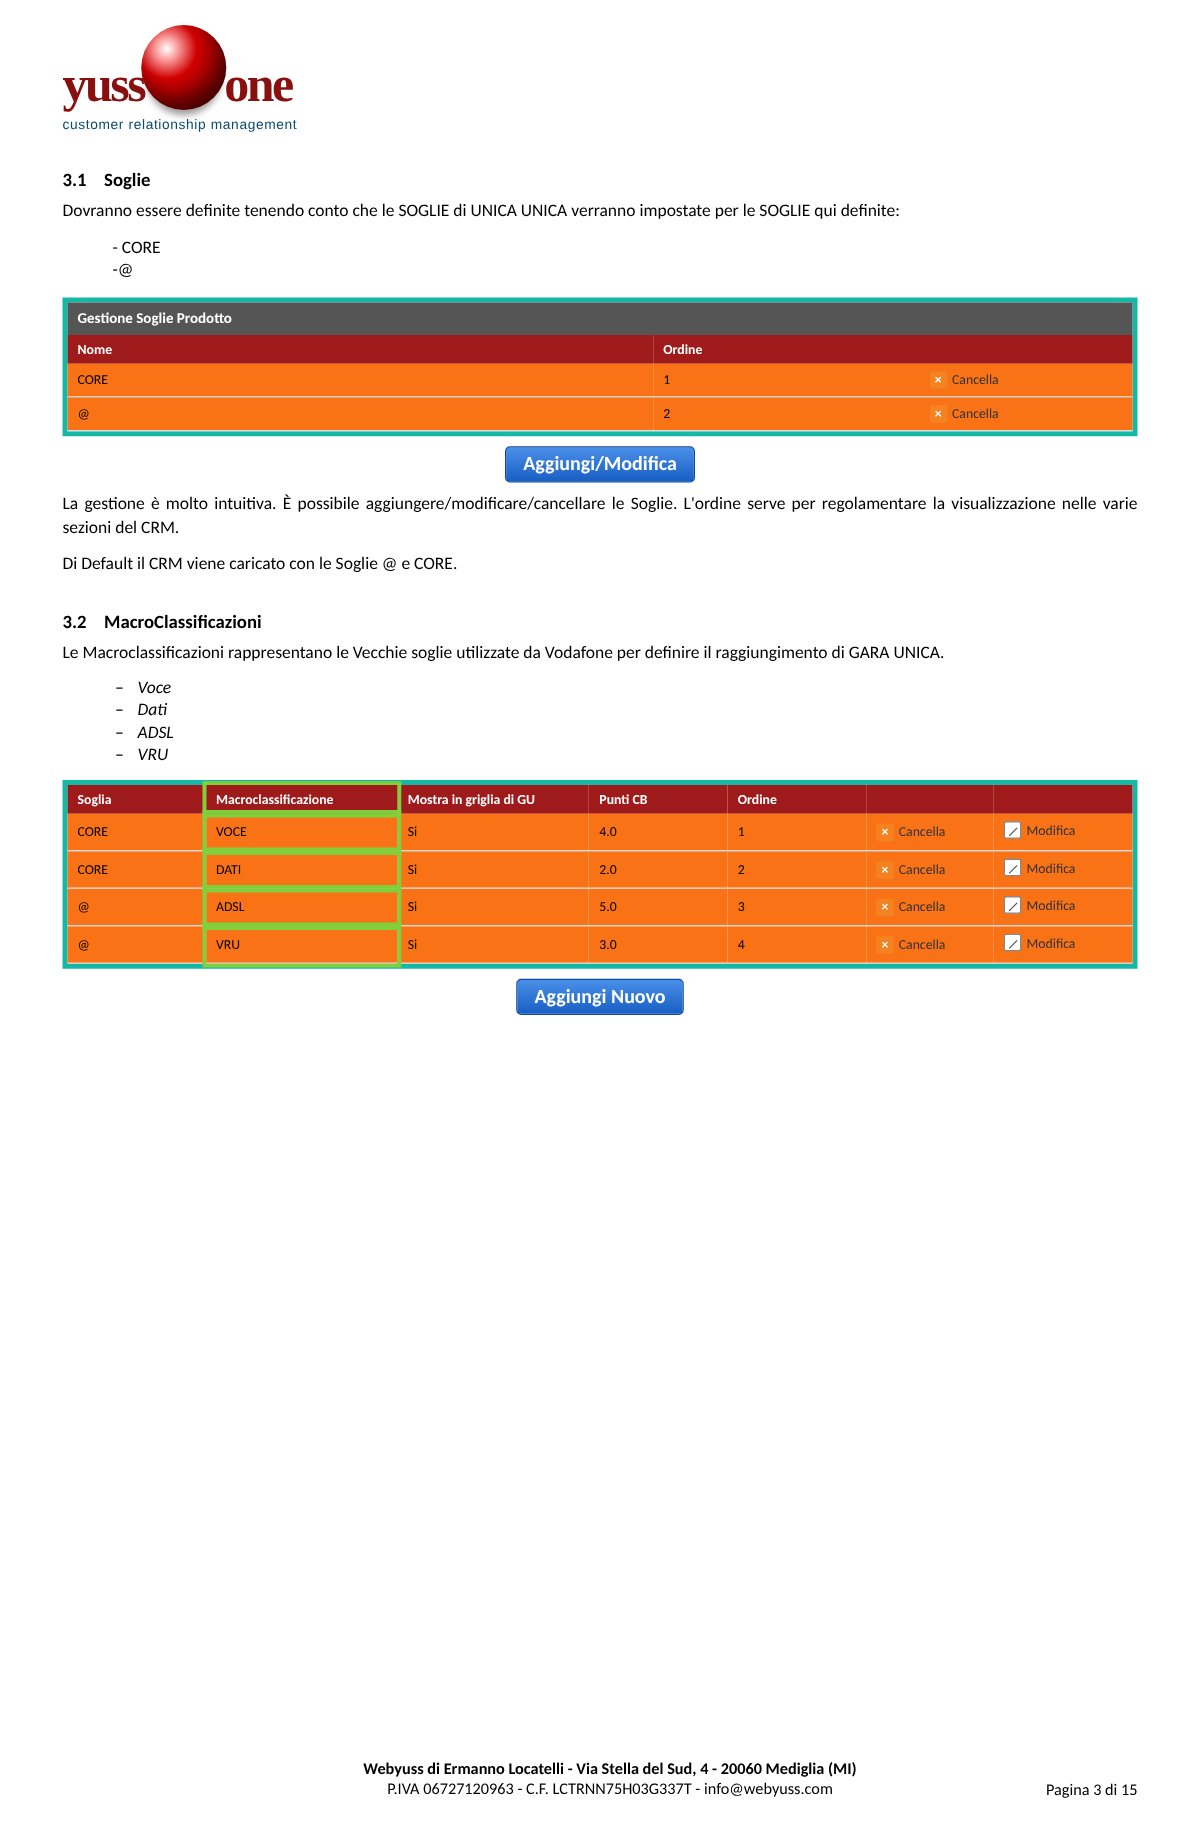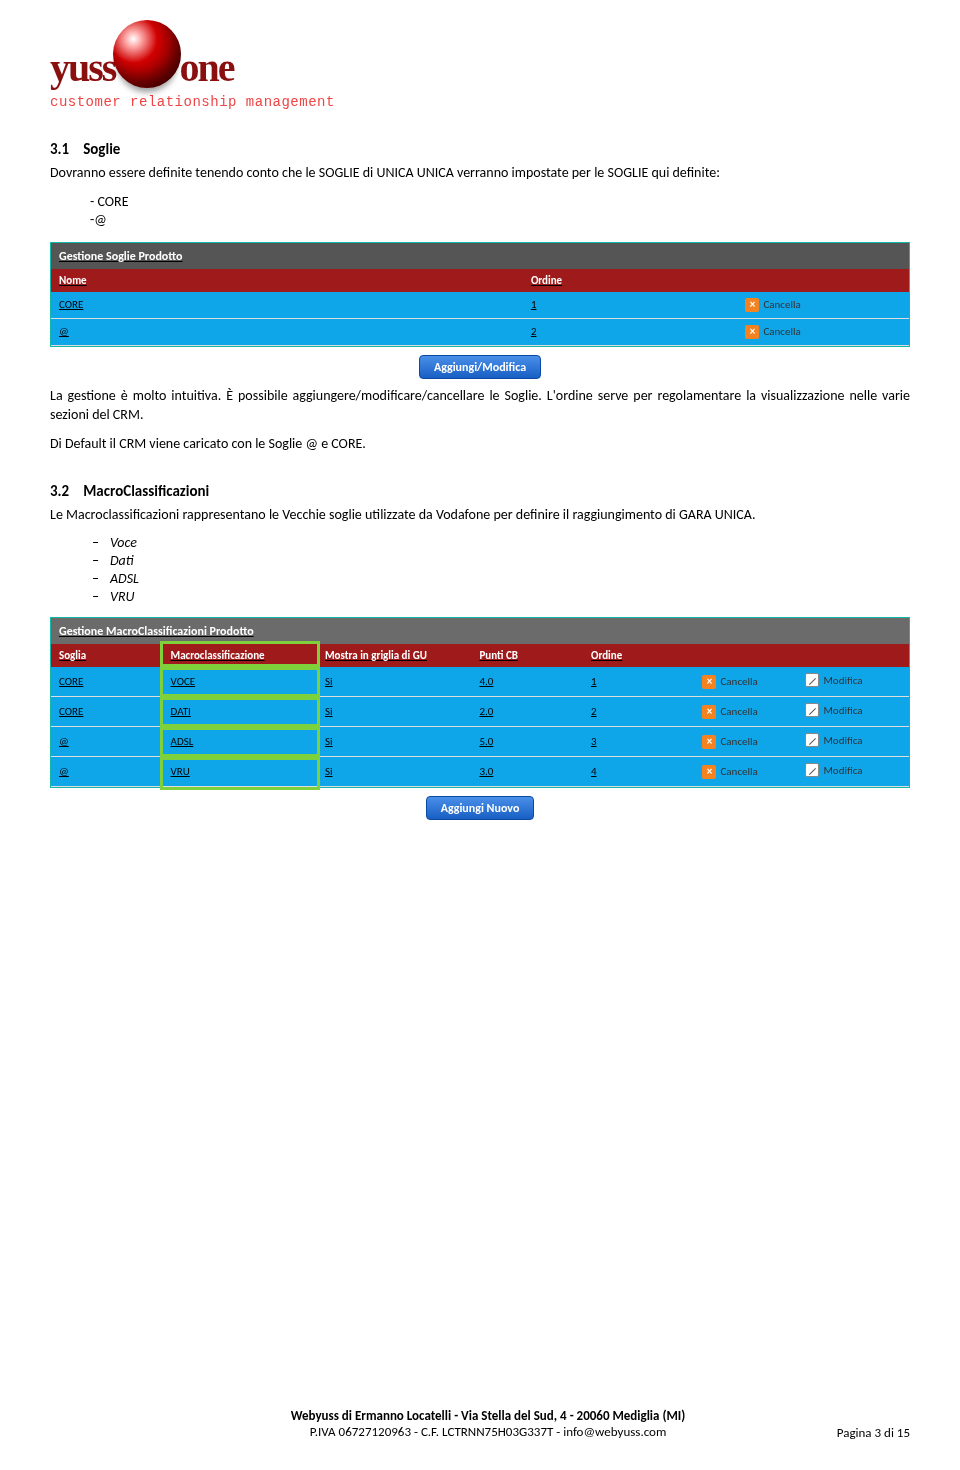--- a/index.html
+++ b/index.html
@@ -26,52 +26,52 @@
   }
   .logo-sphere {
     width: 68px; height: 68px;
     background: radial-gradient(circle at 30% 28%, #fff 0%, #ffb3b3 10%, #d10000 35%, #8a0000 70%, #3a0000 100%);
     border-radius: 50%;
     box-shadow: inset -6px -10px 14px rgba(0,0,0,0.4), 0 8px 6px -4px rgba(0,0,0,0.4);
     position: relative;
     margin: 0 -4px;
   }
   .tagline {
-    font-family: Liberation Mono, monospace;
-    font-size: 14px;
-    color: #ef4444;
+    font-family: Liberation Sans, sans-serif;
+    font-size: 11px;
+    color: #0c4a6e;
     margin-top: 6px;
     letter-spacing: 0.5px;
   }
   h3.section {
     font-size: 15px;
     font-weight: bold;
     margin-top: 28px;
     margin-bottom: 6px;
   }
   h3.section .num { margin-right: 14px; }
   p.body { font-size: 14px; line-height: 1.35; margin-bottom: 10px; text-align: justify;}
   .indent-list { margin-left: 40px; margin-bottom: 14px; }
   .indent-list div { margin: 1px 0; }
   .indent-list2 { margin-left: 60px; margin-bottom: 12px; font-style: italic;}
   .indent-list2 div::before { content: "–  "; margin-left:-18px; position:absolute;}
   .indent-list2 div { position:relative; margin:1px 0; padding-left:0;}
   
   
-  .ui-panel { border:1px solid #14b8a6; font-size:11px; margin-bottom:6px;text-decoration:underline;}
+  .ui-panel { border:4px solid #14b8a6; font-size:11px; margin-bottom:6px;}
   .panel-header {
     background:#555; color:#fff; font-weight:bold;
     padding:6px 8px; font-size:12px;
   }
   table.ui { width:100%; border-collapse:collapse; font-size:11px;}
   table.ui th {
     background:#9f1a1a; color:#fff; text-align:left;
     padding:5px 8px; font-weight:bold; font-size:11px;
   }
-  table.ui td { padding:6px 8px; border-bottom:1px solid #ddd; background:#0ea5e9;}
+  table.ui td { padding:6px 8px; border-bottom:1px solid #ddd; background:#f97316;}
   .cancel-btn {
     display:inline-flex; align-items:center; gap:4px;
     font-size:11px; color:#333;
   }
   .cancel-icon {
     display:inline-block; width:14px; height:14px;
     background:#f58220; color:#fff; font-weight:bold;
     text-align:center; line-height:14px; font-size:11px;
     border-radius:2px;
   }
@@ -83,21 +83,21 @@
   .edit-icon::after{
     content:""; position:absolute; left:2px; top:7px;
     width:9px; height:1px; background:#555;
     transform:rotate(-45deg);
   }
   .btn-blue {
     display:block; margin:8px auto; 
     background:linear-gradient(#4a8fe8,#185fc4);
     color:#fff; border:1px solid #0b4aa2;
     border-radius:4px; padding:4px 14px;
-    font-size:12px; font-weight:bold;
+    font-size:16px; font-weight:bold;
     text-align:center; width:max-content;
   }
   
   
   .panel-header.dark { background:#6b6b6b;}
   .highlight-col {
     outline:3px solid #7fd13b;
   }
   
   .footer {
@@ -169,21 +169,20 @@
 </h3>
 <p class="body">Le Macroclassificazioni rappresentano le Vecchie soglie utilizzate da Vodafone per definire il raggiungimento di GARA UNICA.</p>
 <div class="indent-list2">
   <div>Voce</div>
   <div>Dati</div>
   <div>ADSL</div>
   <div>VRU</div>
 </div>
 
 <div class="ui-panel">
-  <div class="panel-header dark">Gestione MacroClassificazioni Prodotto</div>
   <table class="ui">
     <colgroup>
       <col style="width:13%">
         <col style="width:18%">
         <col style="width:18%">
       <col style="width:13%">
         <col style="width:13%">
         <col style="width:12%">
         <col style="width:13%">
     </colgroup>

